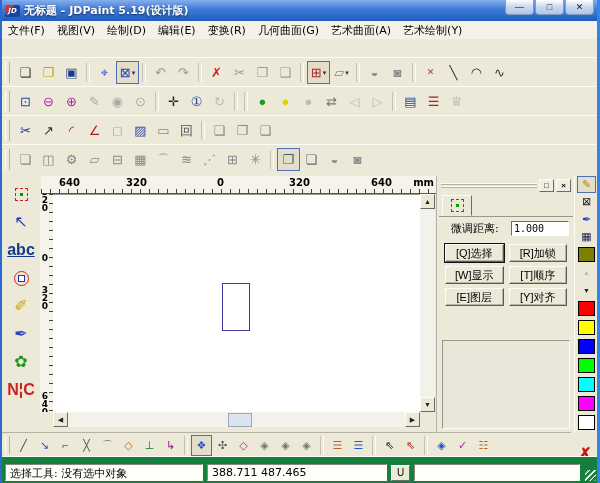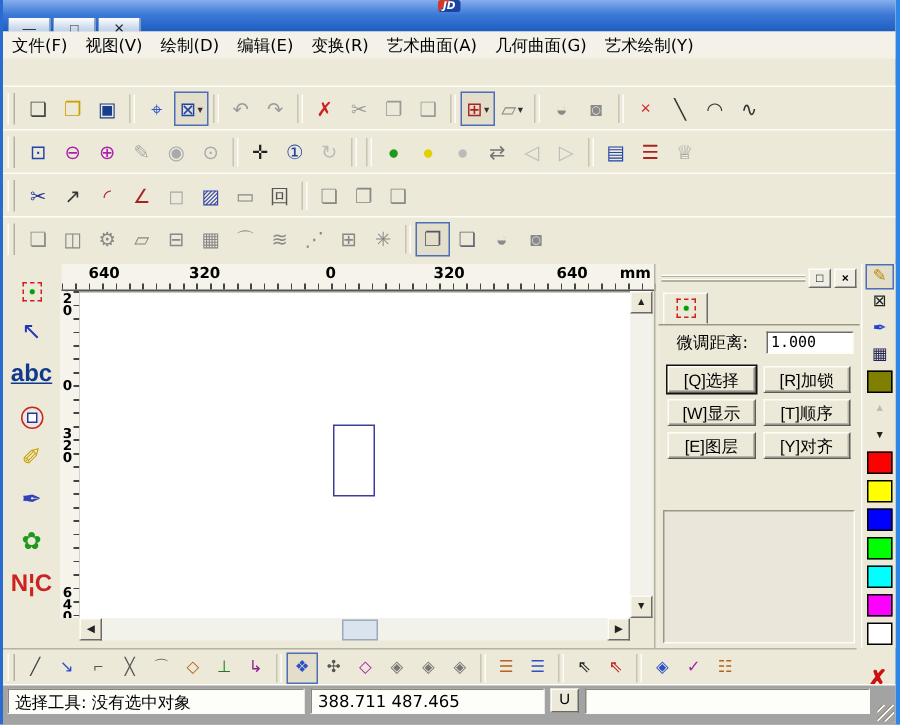--- a/index.html
+++ b/index.html
@@ -1,21 +1,21 @@
 <!DOCTYPE html>
 <html><head>
 <meta charset="utf-8">
 <style>
   html,body{margin:0;padding:0;background:#888;}
   .win{position:relative;width:600px;height:483px;box-sizing:border-box;background:#ece9d8;
        font-family:"DejaVu Sans",sans-serif;border-left:2px solid #2a6bd0;border-right:3px solid #2f86e6;
        overflow:hidden;}
   
   .titlebar{position:absolute;left:0;top:0;right:0;height:21px;display:flex;align-items:center;gap:4px;
-    padding:0 3px;background:linear-gradient(180deg,#86aeec 0%,#3d7ad8 45%,#1e5cc0 100%);flex-direction:column;}
+    padding:0 3px;background:linear-gradient(180deg,#86aeec 0%,#3d7ad8 45%,#1e5cc0 100%);}
   .logo{width:15px;height:12px;background:linear-gradient(135deg,#d03a2a 0 35%,#1a43a0 35%);color:#fff;
     font-size:7px;font-weight:bold;font-style:italic;display:flex;align-items:center;justify-content:center;border-radius:2px;}
   .title{color:#fff;font-size:11px;font-weight:bold;text-shadow:0 1px 2px rgba(0,0,0,.6);flex:1;white-space:nowrap;}
   .winbtns{display:flex;gap:1px;align-self:flex-start;}
   .wb{width:29px;height:15px;font-size:9px;line-height:1;color:#223;border:1px solid #7d9cc4;border-top:none;
     background:linear-gradient(180deg,#fdfeff,#c9d8ec 50%,#afc6e4);border-radius:0 0 4px 4px;padding:0;cursor:default;}
   
   .menubar{position:absolute;left:0;right:0;height:18px;background:#f4f2e8;display:flex;align-items:center;font-size:11px;}
   .menubar.r1{top:21px;} .menubar.r2{top:39px;border-bottom:1px solid #c9c5b5;}
   .mi{padding:1px 6px;white-space:nowrap;}
@@ -76,50 +76,51 @@
   .palette{position:absolute;left:572px;top:176px;width:23px;height:256px;display:flex;flex-direction:column;align-items:center;background:#ece9d8;border-left:1px solid #fdfcf7;}
   .palette .tb{width:19px;height:18px;} .palette .tbi{font-size:11px;}
   .swatch{width:15px;height:13px;border:1px solid #000;margin:2px 0;flex:none;}
   
   .snapbar{position:absolute;left:0;top:432px;right:26px;height:24px;background:#ece9d8;border-top:1px solid #b5b2a3;display:flex;align-items:center;padding-left:2px;}
   .snapbar::before{content:"";width:3px;height:18px;border-left:1px solid #fdfcf7;border-right:1px solid #b5b2a3;margin:0 3px 0 1px;}
   .snapbar .tb{width:21px;height:21px;} .snapbar .tbi{font-size:11px;}
   .bigx{position:absolute;left:571px;top:442px;width:24px;height:24px;background:transparent;border:none;
         color:#cc1111;font-size:16px;font-weight:bold;line-height:1;padding:0;}
   
-  .statusbar{position:absolute;left:0;top:456px;right:0;bottom:0;background:#a3a3a3;display:flex;align-items:flex-start;gap:4px;padding:2px 3px;border-top:1px solid #fdfcf7;}
+  .statusbar{position:absolute;left:0;top:456px;right:0;bottom:0;background:#15803d;display:flex;align-items:flex-end;gap:4px;padding:2px 3px;border-top:1px solid #fdfcf7;}
   .sf{height:17px;box-sizing:border-box;background:#fdfdfa;border:1px solid;border-color:#8a887c #fdfcf7 #fdfcf7 #8a887c;
       font-size:11px;padding:1px 4px;white-space:nowrap;overflow:hidden;}
-  .f1{width:198px;} .f2{width:156px;} .f3{flex:1;margin-right:14px;}
+  .f1{width:198px;} .f2{width:180px;} .f3{flex:1;margin-right:14px;}
   .ub{width:19px;height:16px;font-size:10px;line-height:1;padding:0;background:#ece9d8;border:1px solid;border-color:#fdfcf7 #6a6a6a #6a6a6a #fdfcf7;}
   .rgrip{position:absolute;right:1px;bottom:2px;width:11px;height:11px;
      background:repeating-linear-gradient(135deg,transparent 0 2px,#9a9789 2px 3px,#fdfcf7 3px 4px);}
 </style>
 </head>
 <body>
 
 <div class="win">
 
   <div class="titlebar">
     <span class="logo">JD</span>
+    <span class="title">无标题 - JDPaint 5.19(设计版)</span>
     <span class="winbtns">
       <button class="wb">—</button>
       <button class="wb">□</button>
       <button class="wb">✕</button>
     </span>
   </div>
 
   <div class="menubar r1">
     <span class="mi">文件(F)</span>
     <span class="mi">视图(V)</span>
     <span class="mi">绘制(D)</span>
     <span class="mi">编辑(E)</span>
     <span class="mi">变换(R)</span>
+    <span class="mi">几何曲面(G)</span>
     <span class="mi">艺术曲面(A)</span>
-    <span class="mi">几何曲面(G)</span>
     <span class="mi">艺术绘制(Y)</span>
   </div>
 
   <div class="tbrow" style="top:57px">
       <button class="tb">
         <span class="tbi" style="color: rgb(68, 68, 68);">❏</span>
       </button>
       <button class="tb">
         <span class="tbi" style="color: rgb(200, 160, 0);">❐</span>
       </button>

